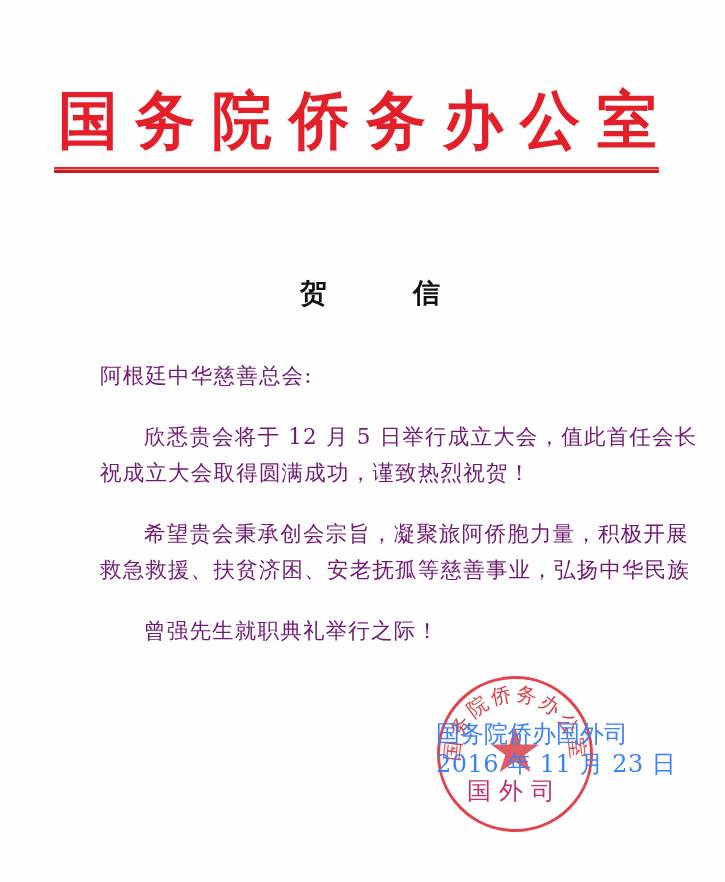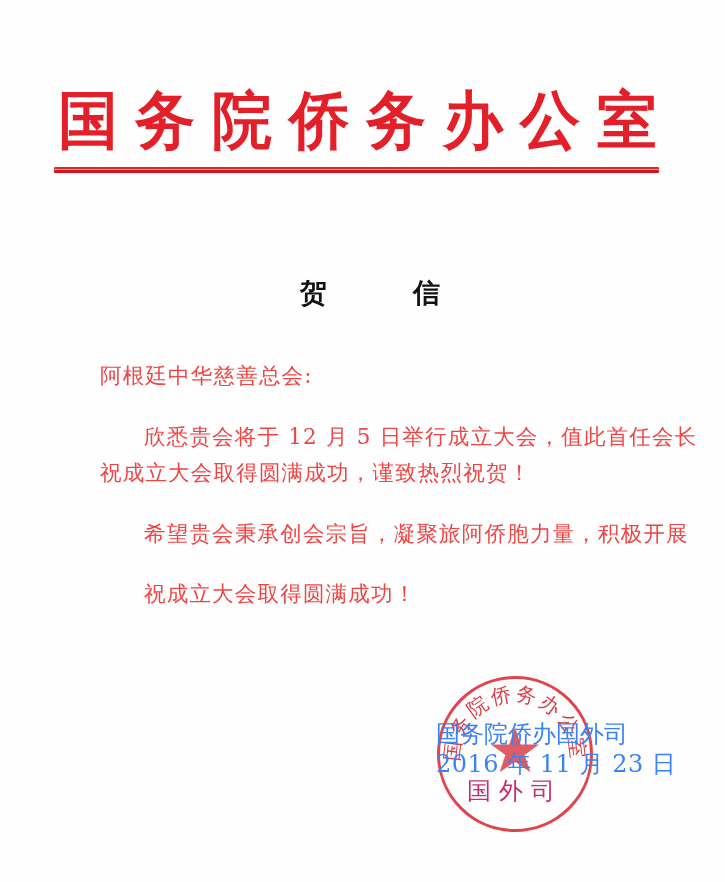--- a/index.html
+++ b/index.html
@@ -66,21 +66,21 @@
     color: #111;
   }
   .body-text {
     position: absolute;
     left: 100px;
     top: 358px;
     width: 525px;
     font-size: 21.5px;
     line-height: 36.5px;
     letter-spacing: 1.2px;
-    color: #ef4444;
+    color: #701a75;
   }
   .body-text p {
     margin: 0;
     white-space: nowrap;
   }
   .body-text .indent {
     padding-left: 44px;
     margin-top: 24px;
   }
   .seal {
@@ -143,21 +143,22 @@
   <div class="title">
     <span>贺</span>
     <span>信</span>
   </div>
 
   <div class="body-text">
     <p>阿根廷中华慈善总会:</p>
     <p class="indent">欣悉贵会将于 12 月 5 日举行成立大会，值此首任会长</p>
     <p>祝成立大会取得圆满成功，谨致热烈祝贺！</p>
     <p class="indent">希望贵会秉承创会宗旨，凝聚旅阿侨胞力量，积极开展</p>
-    <p class="indent">祝成立大会取得圆满成功！</p>
+    <p>救急救援、扶贫济困、安老抚孤等慈善事业，弘扬中华民族</p>
+    <p class="indent">曾强先生就职典礼举行之际！</p>
   </div>
 
   <div class="seal">
     <svg class="seal-arc" viewBox="0 0 156 156">
       <defs>
         <path id="arcPath" d="M 22 96 A 58 58 0 1 1 134 96" fill="none"></path>
       </defs>
       <text font-size="21" fill="#d52a33" letter-spacing="3" font-family="DejaVu Serif, serif">
         <textPath href="#arcPath" startOffset="50%" text-anchor="middle" id="seal-arc-textpath">国务院侨务办公室</textPath>
       </text>

